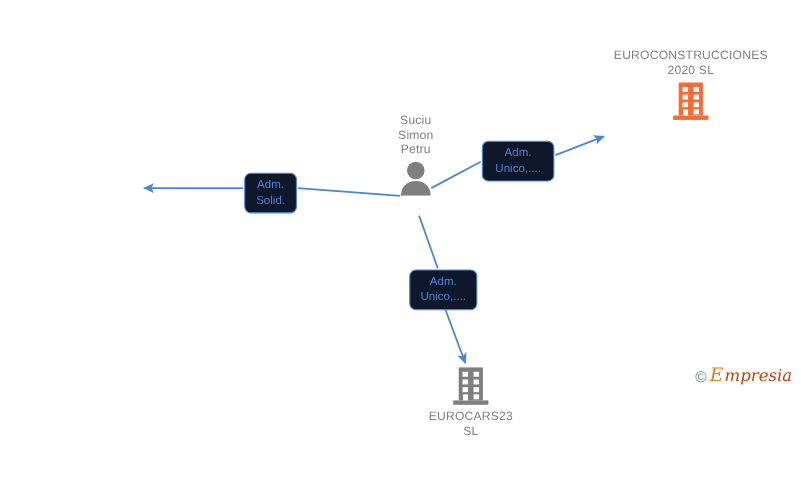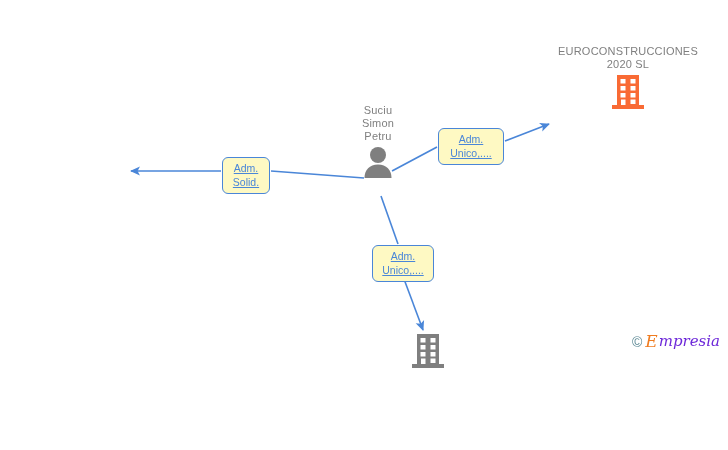--- a/index.html
+++ b/index.html
@@ -45,29 +45,28 @@
     margin: 0 auto;
   }
   .node.label-above .node-icon { margin-top: 2px; }
   .node.label-below .node-label { margin-top: 3px; }
 
   
   .edge-label {
     position: absolute;
     border: 1.4px solid #4a86d8;
     border-radius: 6px;
-    background: #fef9c3;
+    background: #0f172a;
     color: #4a86d8;
     font-size: 10.5px;
     line-height: 14px;
     text-align: center;
     padding: 3px 6px 4px 6px;
     white-space: pre-line;
     box-sizing: border-box;
-    text-decoration: underline;
   }
 
   
   #watermark {
     position: absolute;
     right: 8px;
     bottom: 6px;
     display: flex;
     align-items: center;
     gap: 3px;
@@ -78,21 +77,21 @@
     line-height: 14px;
   }
   #watermark .wm-e {
     color: #ef7b1f;
     font-family: "DejaVu Serif", serif;
     font-style: italic;
     font-size: 17px;
     line-height: 17px;
   }
   #watermark .wm-rest {
-    color: #6d28d9;
+    color: #c2410c;
     font-family: "DejaVu Serif", serif;
     font-style: italic;
     font-size: 15px;
     line-height: 15px;
     margin-left: -2px;
   }
 </style>
 </head>
 <body>
 
@@ -155,20 +154,22 @@
       <rect x="1" y="32" width="32" height="4" fill="#7f7f7f"></rect>
       <rect x="9.5" y="6" width="5" height="4.5" fill="#ffffff"></rect>
       <rect x="19.5" y="6" width="5" height="4.5" fill="#ffffff"></rect>
       <rect x="9.5" y="13" width="5" height="4.5" fill="#ffffff"></rect>
       <rect x="19.5" y="13" width="5" height="4.5" fill="#ffffff"></rect>
       <rect x="9.5" y="20" width="5" height="4.5" fill="#ffffff"></rect>
       <rect x="19.5" y="20" width="5" height="4.5" fill="#ffffff"></rect>
       <rect x="10" y="26.5" width="4.5" height="5.5" fill="#ffffff"></rect>
       <rect x="19.5" y="26.5" width="5" height="4.5" fill="#ffffff"></rect>
     </svg>
+    <div class="node-label">EUROCARS23
+SL</div>
   </div>
 
   <div class="edge-label" style="left:438px; top:128px; width:66px;">Adm.
 Unico,....</div>
 
   <div class="edge-label" style="left:222px; top:157px; width:48px;">Adm.
 Solid.</div>
 
   <div class="edge-label" style="left:372px; top:245px; width:62px;">Adm.
 Unico,....</div>

